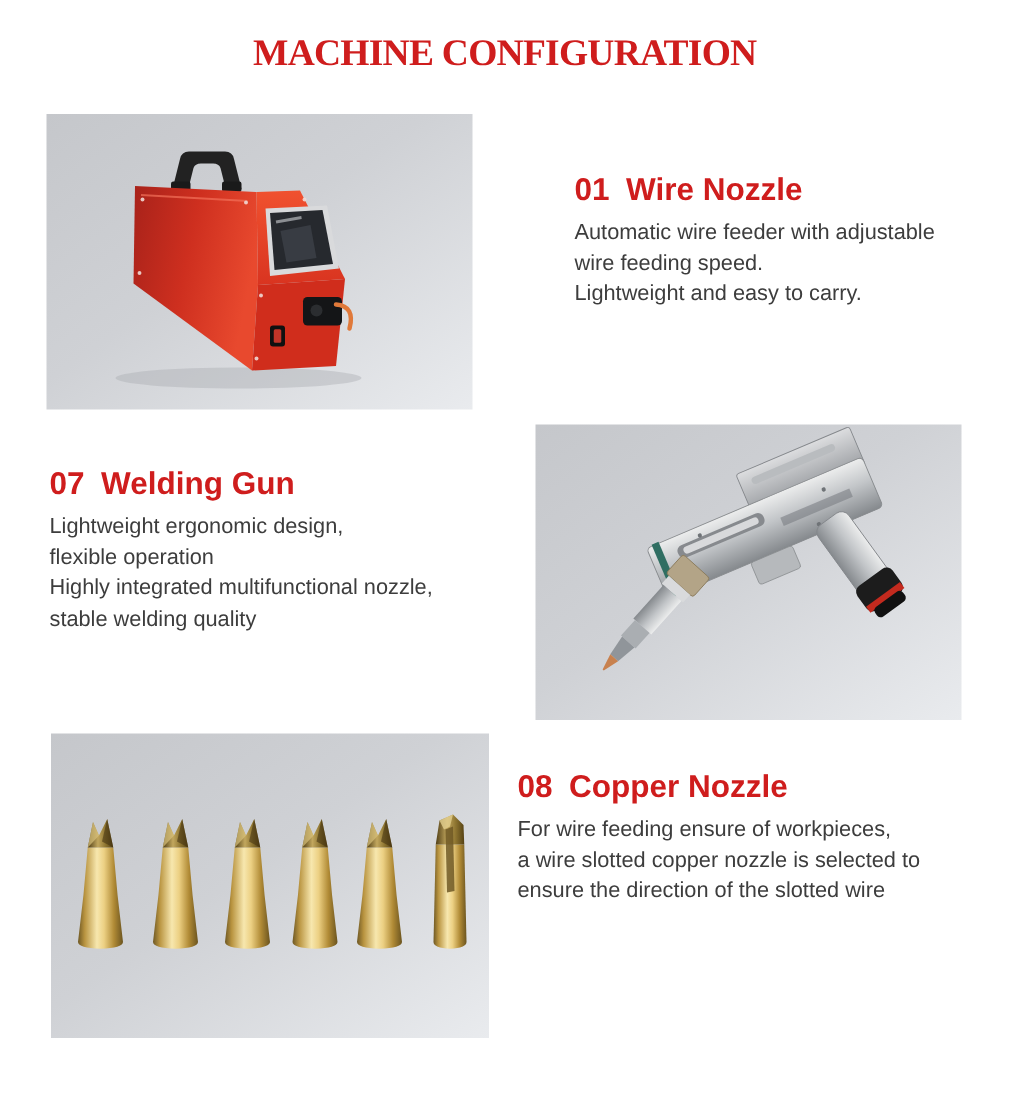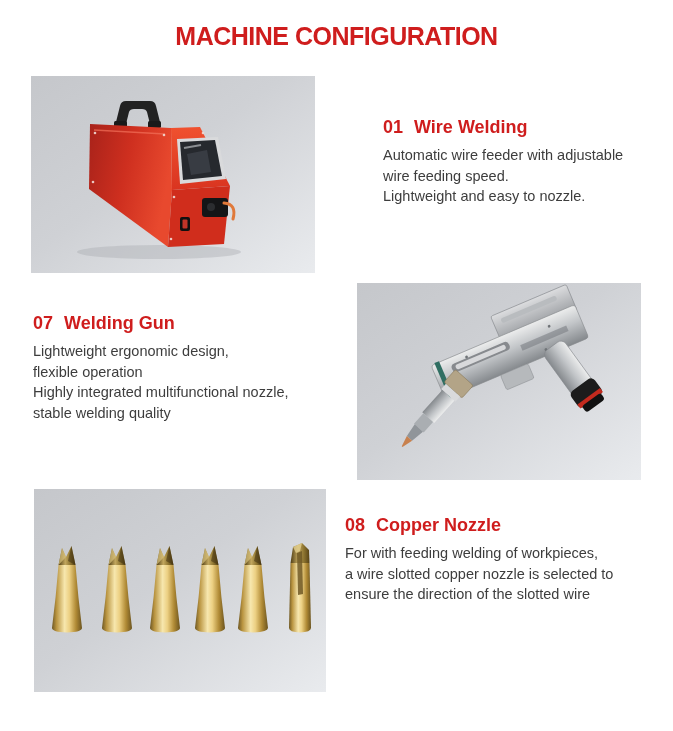--- a/index.html
+++ b/index.html
@@ -3,37 +3,37 @@
 <meta charset="utf-8">
 <style>
   html,body{margin:0;padding:0;}
   body{
     width:673px;height:731px;position:relative;background:#ffffff;
     font-family:"Liberation Sans", sans-serif;overflow:hidden;
   }
   .page-title{
     position:absolute;top:22px;left:0;width:673px;text-align:center;
     font-size:25px;font-weight:bold;letter-spacing:-0.5px;color:#cf1d1d;
-    line-height:28px;white-space:nowrap;
+    line-height:28px;white-space:nowrap;font-family:Liberation Serif, serif;
   }
   .photo-panel{
     position:absolute;
     background:linear-gradient(145deg,#c5c7cb 0%,#cfd1d5 45%,#e9ebee 100%);
   }
   .photo-panel svg{display:block;width:100%;height:100%;}
   #panel-1{left:31px;top:76px;width:284px;height:197px;}
   #panel-2{left:357px;top:283px;width:284px;height:197px;}
   #panel-3{left:34px;top:489px;width:292px;height:203px;}
   .section-text{position:absolute;}
   #text-1{left:383px;top:116px;}
   #text-2{left:33px;top:312px;}
   #text-3{left:345px;top:514px;}
   .section-heading{
     display:flex;gap:11px;align-items:baseline;
-    font-size:18px;font-weight:bold;color:#cf1d1d;line-height:22px;
+    font-size:21px;font-weight:bold;color:#cf1d1d;line-height:22px;
     white-space:nowrap;
   }
   .section-desc{margin-top:7px;}
   .desc-line{
     font-size:14.5px;line-height:20.5px;color:#3d3d3d;white-space:nowrap;
   }
 </style>
 </head>
 <body>
 
@@ -76,26 +76,26 @@
       <circle cx="62" cy="106" r="1.3"></circle>
         <circle cx="143" cy="121" r="1.3"></circle>
         <circle cx="140" cy="163" r="1.3"></circle>
     </g>
   </svg>
 </div>
 
 <div id="text-1" class="section-text">
   <div class="section-heading">
     <span>01</span>
-    <span>Wire Welding</span>
+    <span>Wire Nozzle</span>
   </div>
   <div class="section-desc">
     <div class="desc-line">Automatic wire feeder with adjustable</div>
     <div class="desc-line">wire feeding speed.</div>
-    <div class="desc-line">Lightweight and easy to nozzle.</div>
+    <div class="desc-line">Lightweight and easy to carry.</div>
   </div>
 </div>
 
 <div id="text-2" class="section-text">
   <div class="section-heading">
     <span>07</span>
     <span>Welding Gun</span>
   </div>
   <div class="section-desc">
     <div class="desc-line">Lightweight ergonomic design,</div>
@@ -185,17 +185,17 @@
     </g>
   </svg>
 </div>
 
 <div id="text-3" class="section-text">
   <div class="section-heading">
     <span>08</span>
     <span>Copper Nozzle</span>
   </div>
   <div class="section-desc">
-    <div class="desc-line">For with feeding welding of workpieces,</div>
+    <div class="desc-line">For wire feeding ensure of workpieces,</div>
     <div class="desc-line">a wire slotted copper nozzle is selected to</div>
     <div class="desc-line">ensure the direction of the slotted wire</div>
   </div>
 </div>
 
 </body></html>

